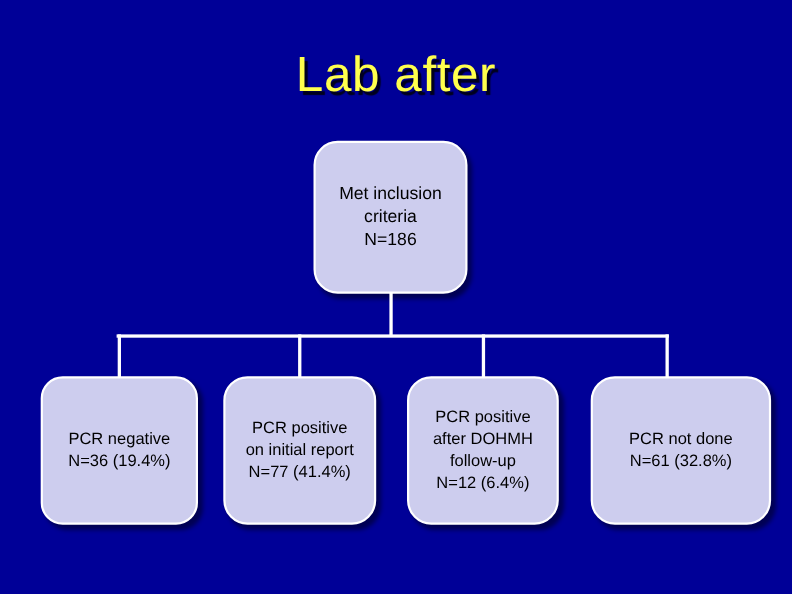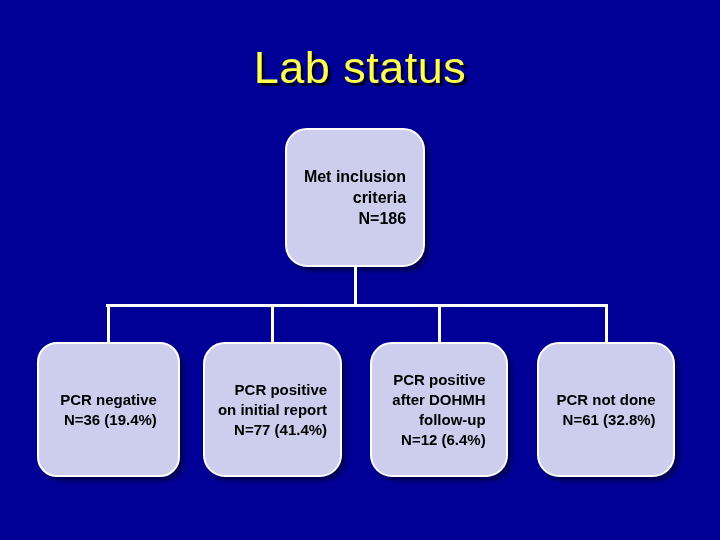--- a/index.html
+++ b/index.html
@@ -33,50 +33,50 @@
     background: var(--box-fill, #cdcdee);
     border: 2.5px solid var(--box-border, #ffffff);
     border-radius: 22px;
     box-shadow: 4px 4px 4px rgba(0, 0, 0, 0.45);
     display: flex;
     align-items: center;
     justify-content: center;
   }
   .box-text {
     white-space: pre-line;
-    text-align: right;
-    font-weight: bold;
+    text-align: center;
+    font-weight: normal;
     color: var(--box-text-color, #000000);
   }
   .root-box { left: 285px; top: 128px; width: 140px; height: 139px; }
   .root-box .box-text { font-size: 16px; line-height: 21px; }
   .child-box { top: 342px; height: 135px; }
   .child-box .box-text { font-size: 15px; line-height: 20px; }
   .child-1 { left: 37px;  width: 143px; border-radius: 20px; }
   .child-2 { left: 203px; width: 139px; }
   .child-3 { left: 370px; width: 138px; }
-  .child-4 { left: 537px; width: 138px; }
+  .child-4 { left: 537px; width: 164px; }
   .connector {
     position: absolute;
     background: var(--connector, #ffffff);
   }
   .stem  { left: 353.5px; top: 266px; width: 3px;   height: 40px; }
   .hbar  { left: 106px;   top: 304px; width: 502px; height: 3px;  }
   .drop  { top: 304px; width: 3px; height: 39px; }
   .drop-1 { left: 107px;   }
   .drop-2 { left: 271px;   }
   .drop-3 { left: 437.5px; }
   .drop-4 { left: 604.5px; }
 </style>
 </head>
 <body>
 
 <div class="slide">
 
-  <h1 class="title">Lab status</h1>
+  <h1 class="title">Lab after</h1>
 
   <div class="box root-box">
     <div class="box-text">Met inclusion
 criteria
 N=186</div>
   </div>
 
   <div class="connector stem"></div>
   <div class="connector hbar"></div>
   <div class="connector drop drop-1"></div>

